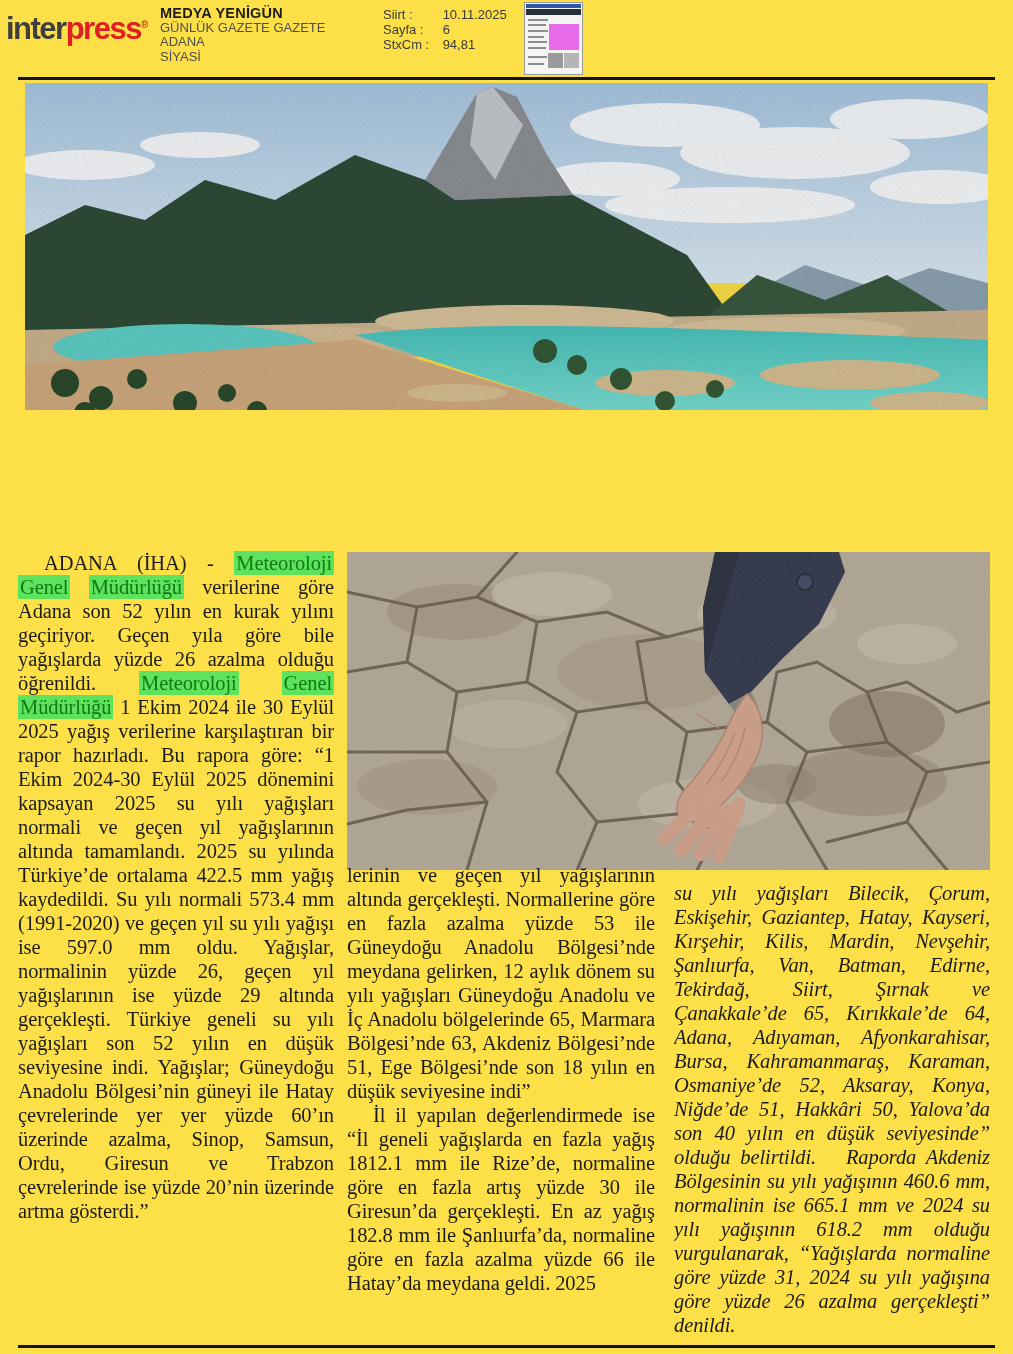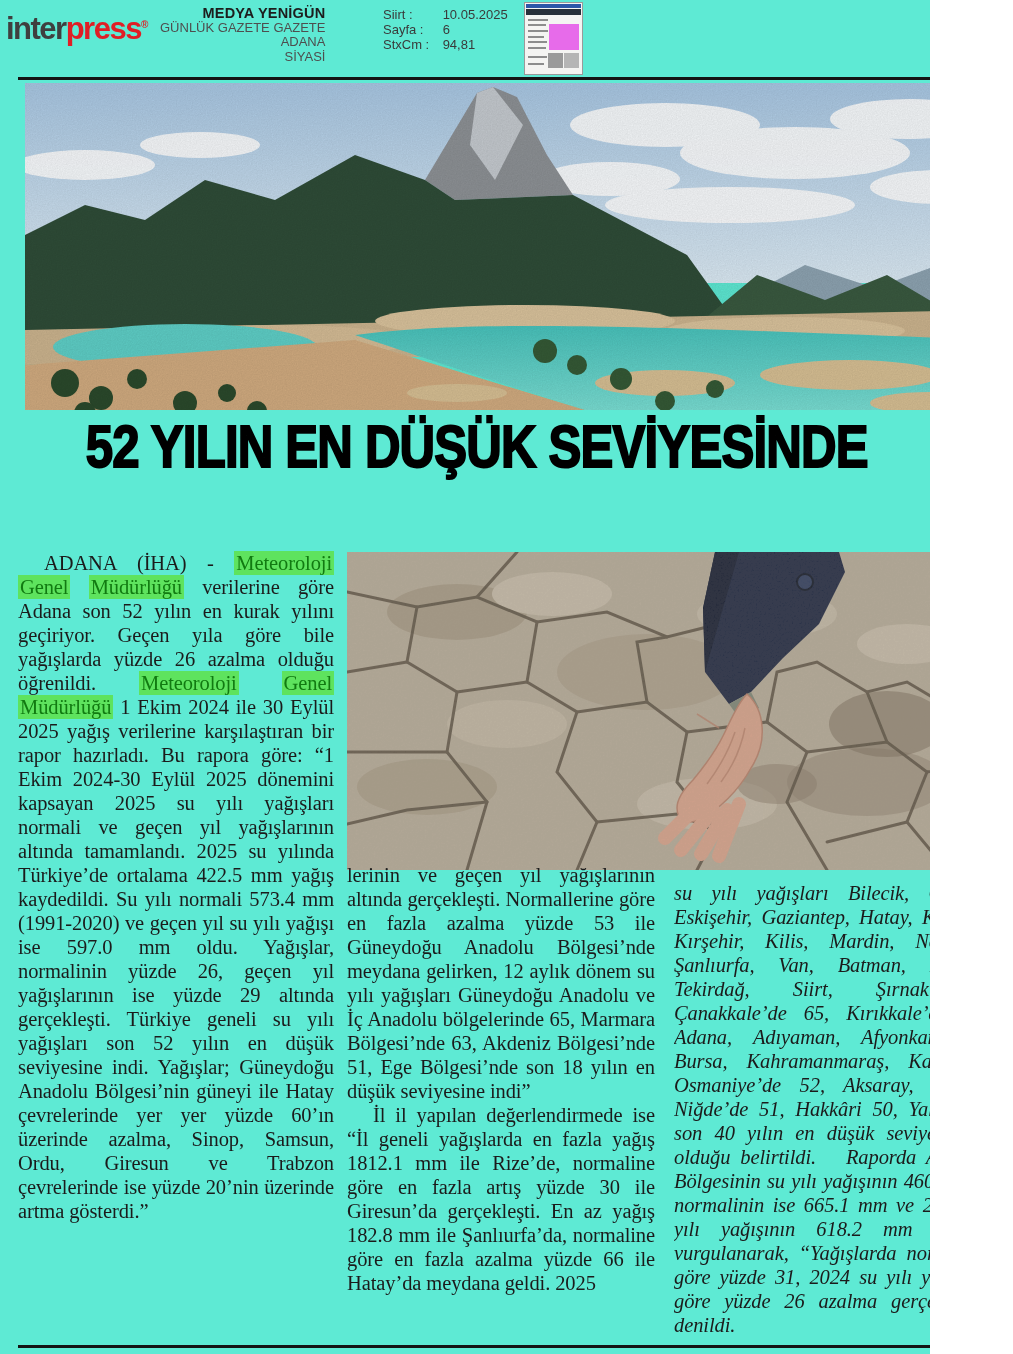--- a/index.html
+++ b/index.html
@@ -1,23 +1,23 @@
 <!DOCTYPE html>
 <html lang="tr" style="--accent_red: #e01e25; --highlight_bg: #5ee35e; --highlight_text: #117a11; --thumb_highlight: #e76bea; --headline_color: #000000;"><head>
 <meta charset="utf-8">
 <style>
   html,body{margin:0;padding:0;background:#ffffff;}
-  .page{position:relative;width:930px;height:1354px;background:#5eead4;overflow:hidden;
+  .page{position:relative;width:1013px;height:1354px;background:#fde047;overflow:hidden;
         font-family:"Liberation Sans",sans-serif;}
   
   .logo{position:absolute;left:6px;top:8px;font-size:31px;font-weight:bold;letter-spacing:-1.5px;line-height:34px;}
   .logo .p1{color:#3f3f3f;}
   .logo .p2{color:var(--accent_red);}
   .logo .reg{color:var(--accent_red);font-size:10px;vertical-align:super;letter-spacing:0;}
-  .pub{position:absolute;left:160px;top:6px;color:#4e4e4e;font-size:13px;line-height:14.5px;text-align:right;}
+  .pub{position:absolute;left:160px;top:6px;color:#4e4e4e;font-size:13px;line-height:14.5px;}
   .pub .name{font-size:14.5px;font-weight:bold;color:#1d1d1d;letter-spacing:.2px;}
   .meta{position:absolute;left:383px;top:7px;color:#3a3a3a;font-size:13px;line-height:15px;}
   .meta .row{white-space:nowrap;}
   .meta .lbl{display:inline-block;width:56px;}
   
   .thumb{position:absolute;left:524px;top:2px;width:57px;height:71px;background:#f4f4f2;border:1px solid #9a9a9a;}
   .thumb .bar{position:absolute;left:1px;top:1px;right:1px;height:4px;background:#2b57a8;}
   .thumb .head{position:absolute;left:1px;top:6px;right:1px;height:6px;background:#27303a;}
   .thumb .ln{position:absolute;height:2px;background:#8d8d8d;}
   .thumb .mag{position:absolute;left:42%;top:30%;width:53%;height:36%;background:var(--thumb_highlight);}
@@ -58,21 +58,21 @@
   <div class="pub">
     <div class="name">MEDYA YENİGÜN</div>
     <div>GÜNLÜK GAZETE GAZETE</div>
     <div>ADANA</div>
     <div>SİYASİ</div>
   </div>
 
   <div class="meta">
     <div class="row">
       <span class="lbl">Siirt :</span>
-      <span>10.05.2025</span>
+      <span>10.11.2025</span>
     </div>
     <div class="row">
       <span class="lbl">Sayfa :</span>
       <span>6</span>
     </div>
     <div class="row">
       <span class="lbl">StxCm :</span>
       <span>94,81</span>
     </div>
   </div>
@@ -155,21 +155,20 @@
           <circle cx="552" cy="282" r="10"></circle>
           <circle cx="596" cy="296" r="11"></circle>
         <circle cx="640" cy="318" r="10"></circle>
           <circle cx="690" cy="306" r="9"></circle>
       </g>
       <rect x="0" y="0" width="963" height="327" filter="url(#grain)" opacity=".10"></rect>
     </svg>
   </div>
 
   <div class="headline">
-    <span class="hl-line"><span class="squeeze">52 YILIN EN DÜŞÜK SEVİYESİNDE</span></span>
   </div>
 
   <div class="photo2">
     <svg viewBox="0 0 643 318" preserveAspectRatio="none" aria-hidden="true">
       <defs>
         <filter id="grain2">
             <feTurbulence type="fractalNoise" baseFrequency="0.55" numOctaves="3"></feTurbulence>
           <feColorMatrix type="matrix" values="0 0 0 0 .32  0 0 0 0 .28  0 0 0 0 .22  .7 .7 .7 0 0"></feColorMatrix>
           </filter>
       </defs>

